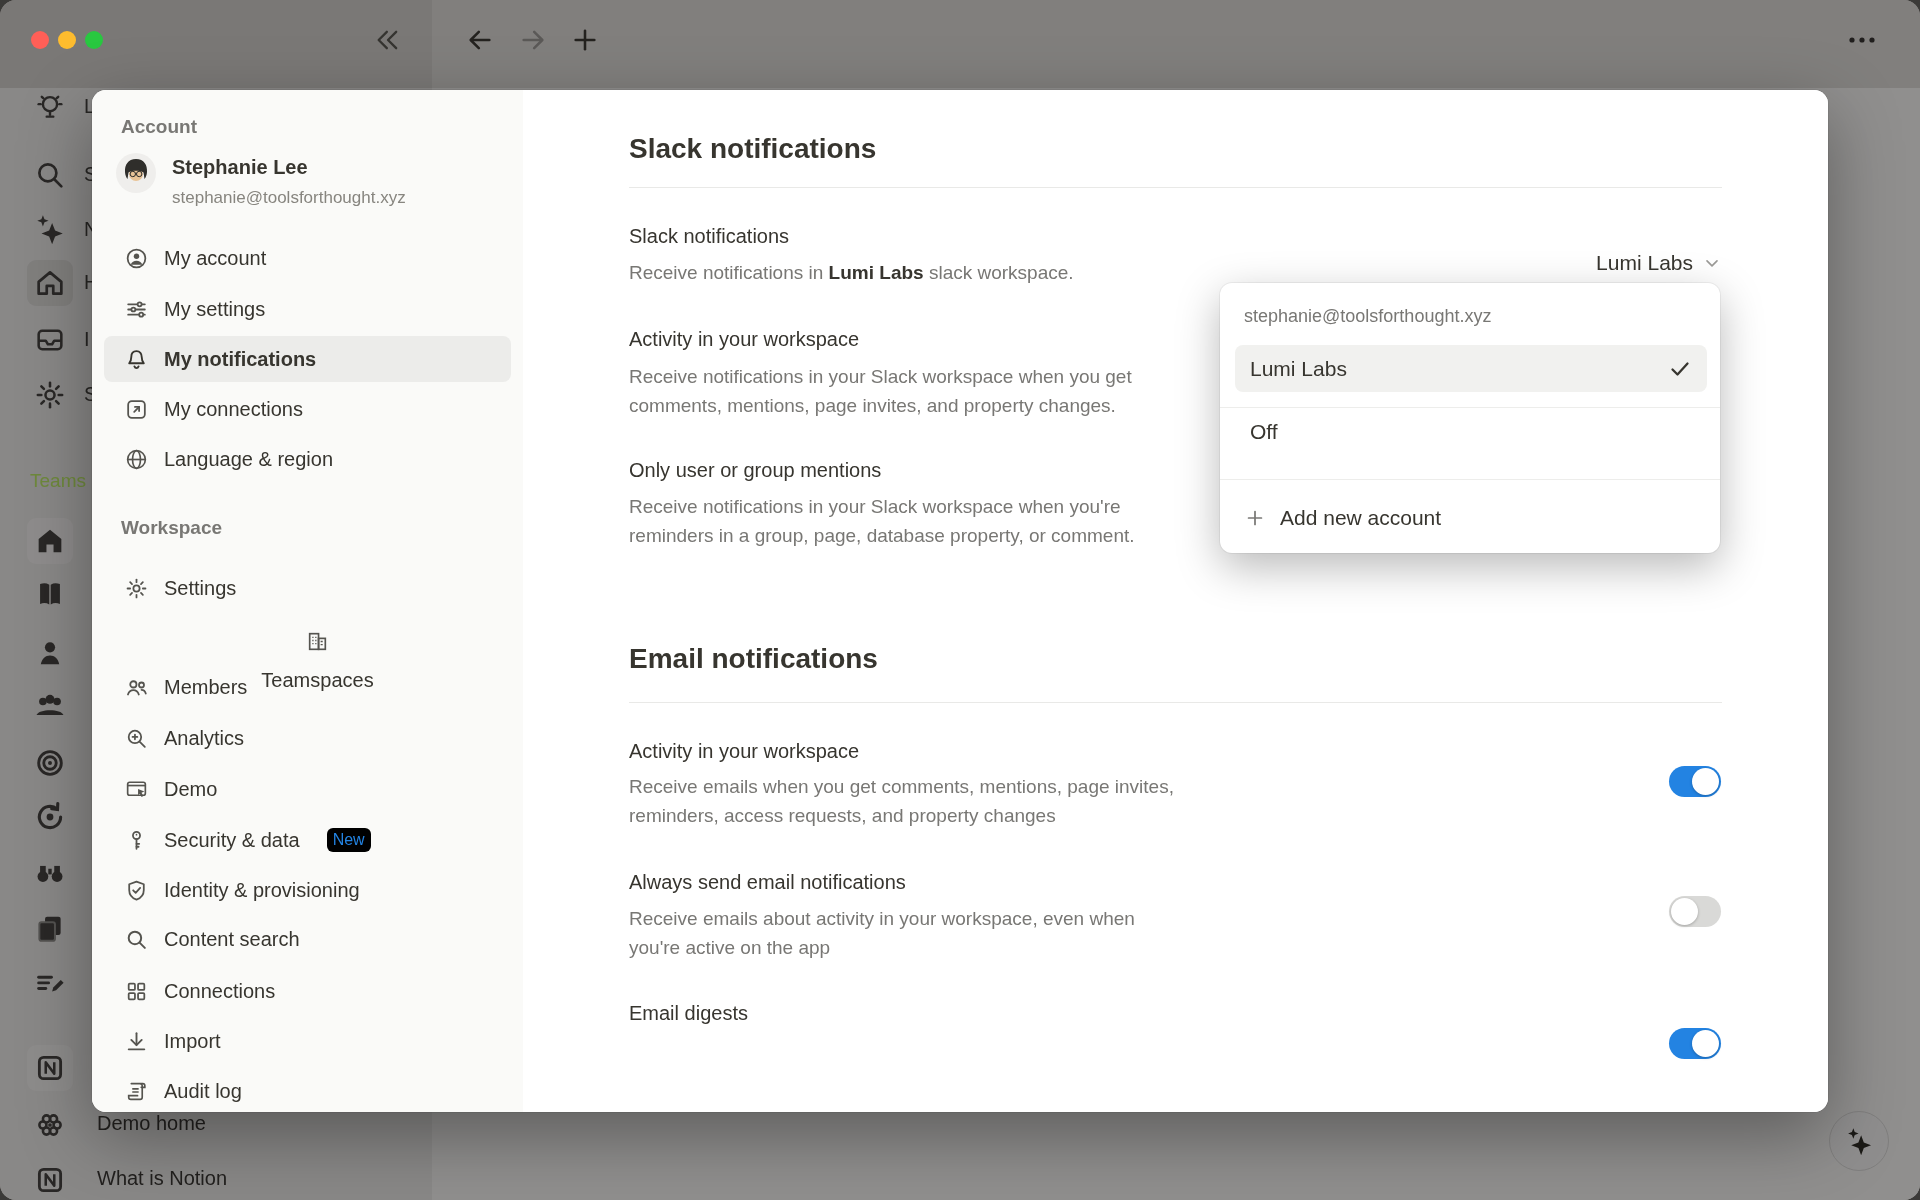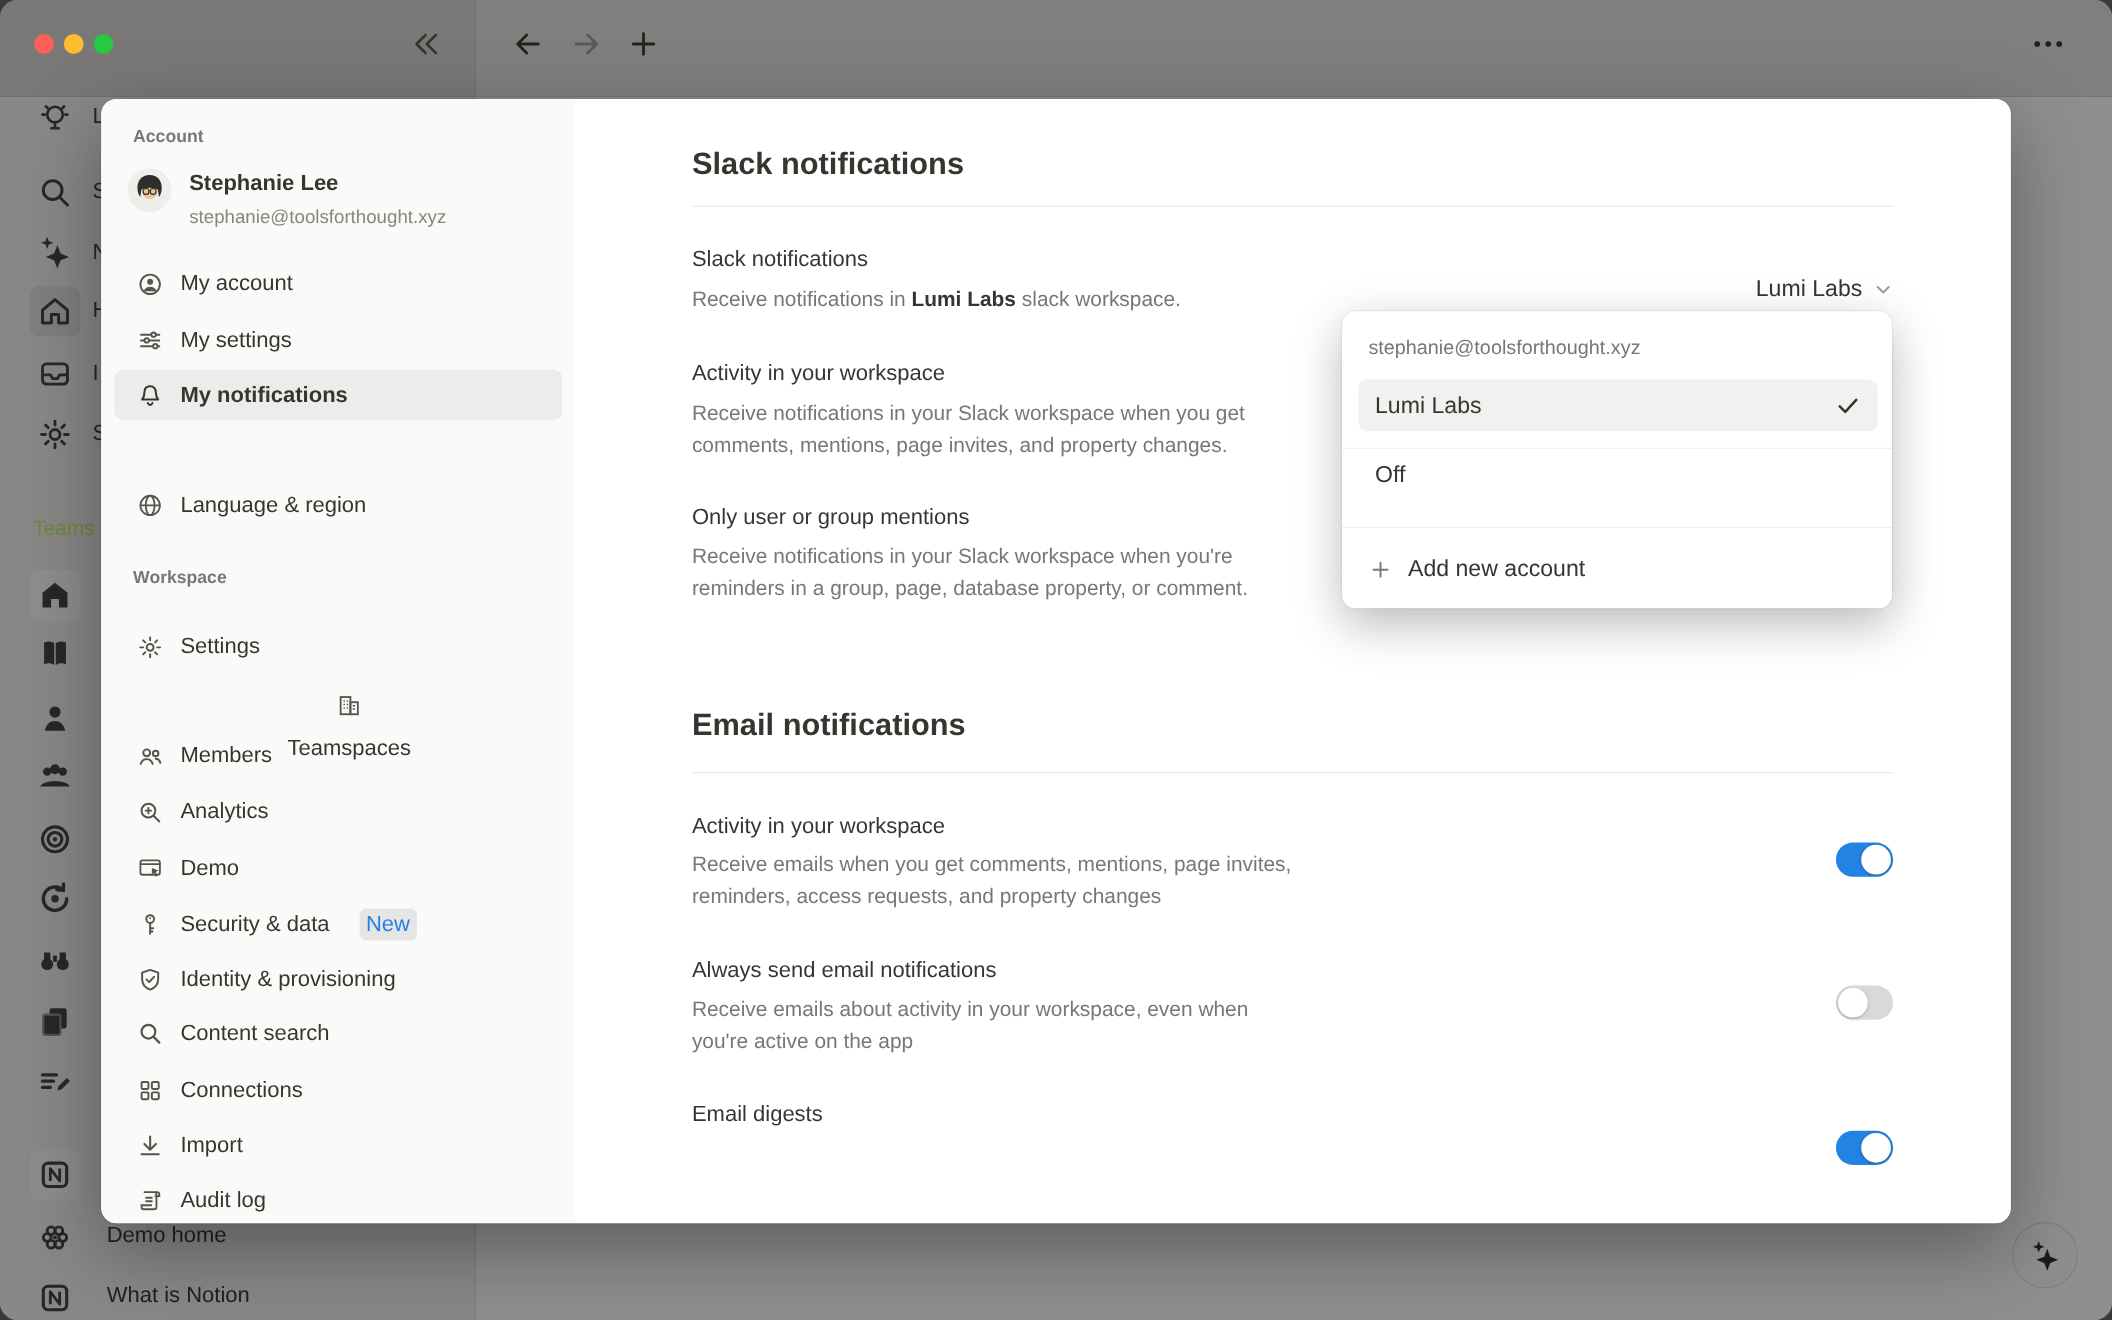--- a/index.html
+++ b/index.html
@@ -19,31 +19,31 @@
   .bg-bottom-label{position:absolute;left:97px;font-size:20px;font-weight:500;color:#32312e;z-index:1;}
   .fab{position:absolute;left:1829px;top:1111px;width:58px;height:58px;border-radius:50%;
     background:#fcfcfb;border:1px solid #dededd;z-index:4;display:flex;align-items:center;justify-content:center;}
   
   .overlay{position:absolute;inset:0;background:rgba(15,14,13,0.46);z-index:5;}
   
   .modal{position:absolute;left:92px;top:90px;width:1736px;height:1022px;background:#fff;border-radius:14px;
     box-shadow:0 0 0 1px rgba(0,0,0,0.06),0 24px 70px rgba(0,0,0,0.35);z-index:20;overflow:hidden;}
   .msidebar{position:absolute;left:0;top:0;width:431px;height:100%;background:#fafaf8;}
   .mcontent{position:absolute;left:431px;top:0;right:0;bottom:0;background:#fff;}
-  .sec-header{position:absolute;left:29px;font-size:16px;font-weight:600;color:#787774;}
+  .sec-header{position:absolute;left:29px;font-size:19px;font-weight:600;color:#787774;}
   .avatar{position:absolute;left:24px;top:63px;width:40px;height:40px;}
   .uname{position:absolute;left:80px;top:64px;font-size:20px;font-weight:600;color:#37352f;line-height:26px;}
   .uemail{position:absolute;left:80px;top:96px;font-size:17px;color:#87857f;line-height:24px;}
   .sitem{position:absolute;left:12px;width:407px;height:46px;display:flex;align-items:center;gap:15px;
     padding-left:20px;box-sizing:border-box;border-radius:8px;color:#37352f;font-size:20px;font-weight:500;}
   .sitem .sic{width:25px;height:25px;color:#55544f;flex:0 0 25px;}
   .sitem.selected{background:#ececea;font-weight:700;}
   .sitem.selected .sic{color:#37352f;}
-  .badge{display:inline-block;margin-left:12px;padding:3px 6px;border-radius:6px;background:#e5e5e5;
-    color:#2383e2;font-size:20px;font-weight:500;}
+  .badge{display:inline-block;margin-left:12px;padding:3px 6px;border-radius:6px;background:#000000;
+    color:#2383e2;font-size:16px;font-weight:500;}
   .h2{position:absolute;left:106px;font-size:28px;font-weight:600;color:#37352f;line-height:36px;}
   .hr{position:absolute;left:106px;width:1093px;height:1px;background:#e9e9e7;}
   .rtitle{position:absolute;left:106px;font-size:20px;font-weight:500;color:#37352f;line-height:28px;}
   .rdesc{position:absolute;left:106px;width:680px;font-size:19px;color:#787774;line-height:29px;white-space:pre-line;}
   .rdesc b{color:#37352f;font-weight:700;}
   .trigger{position:absolute;top:150px;right:106px;height:46px;display:flex;align-items:center;gap:9px;}
   .trigger .tval{font-size:21px;color:#37352f;}
   .trigger .chev{width:20px;height:20px;color:#9b9a97;}
   .toggle{position:absolute;left:1146px;width:52px;height:31px;border-radius:16px;background:#d9d9d7;}
   .toggle .knob{position:absolute;top:2px;left:2px;width:27px;height:27px;border-radius:50%;background:#fff;
@@ -309,20 +309,30 @@
       </div>
       <div class="sitem selected" style="top:246px;">
         <span class="sic">
             <svg width="25" height="25" viewBox="0 0 24 24" fill="none" stroke="currentColor" stroke-width="1.8" stroke-linejoin="round" stroke-linecap="round">
               <path d="M12 4 C8.7 4 7 6.4 7 9.5 C7 13 5.8 14.6 5 15.6 H19 C18.2 14.6 17 13 17 9.5 C17 6.4 15.3 4 12 4 Z"></path>
               <path d="M10 18.6 C10.4 19.7 11.1 20.3 12 20.3 C12.9 20.3 13.6 19.7 14 18.6"></path>
             </svg>
           </span>
         <span>My notifications</span>
       </div>
+      <div class="sitem" style="top:296px;">
+        <span class="sic">
+            <svg width="25" height="25" viewBox="0 0 24 24" fill="none" stroke="currentColor" stroke-width="1.7" stroke-linecap="round" stroke-linejoin="round">
+              <rect x="4" y="4" width="16" height="16" rx="3.5"></rect>
+              <path d="M9.8 14.2 L14.5 9.5"></path>
+              <path d="M10.5 9.5 H14.5 V13.5"></path>
+            </svg>
+          </span>
+        <span>My connections</span>
+      </div>
       <div class="sitem" style="top:346px;">
         <span class="sic">
             <svg width="25" height="25" viewBox="0 0 24 24" fill="none" stroke="currentColor" stroke-width="1.6">
               <circle cx="12" cy="12" r="8.5"></circle>
               <ellipse cx="12" cy="12" rx="3.8" ry="8.5"></ellipse>
               <path d="M3.5 12 H20.5"></path>
             </svg>
           </span>
         <span>Language &amp; region</span>
       </div>

